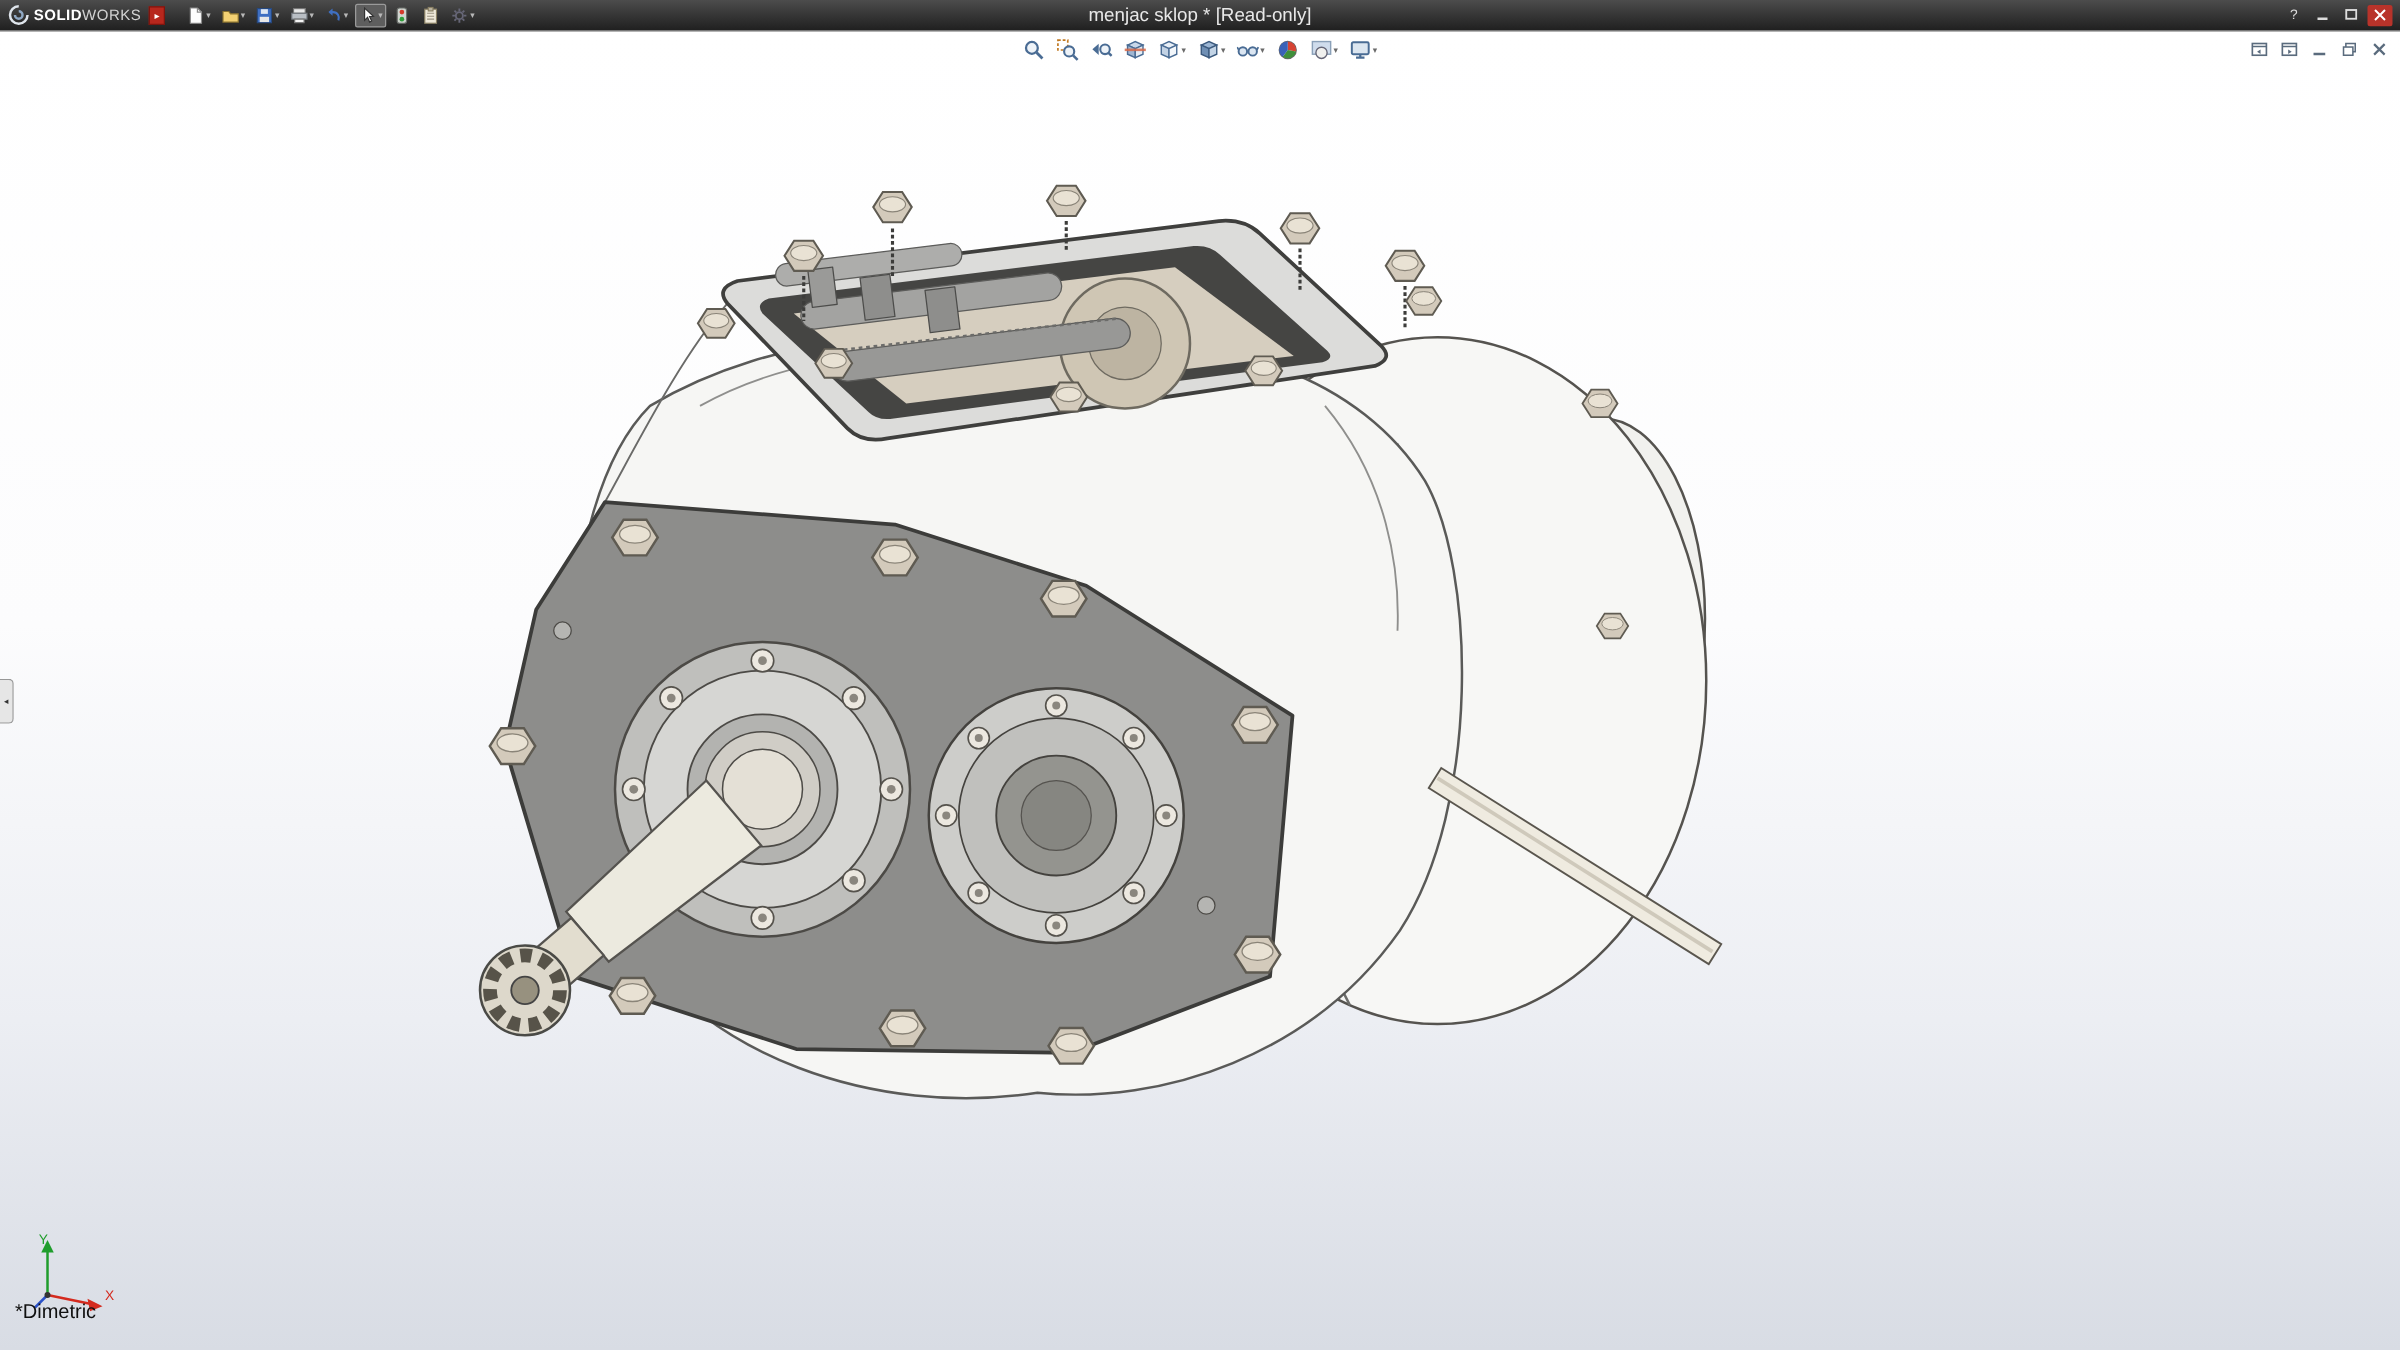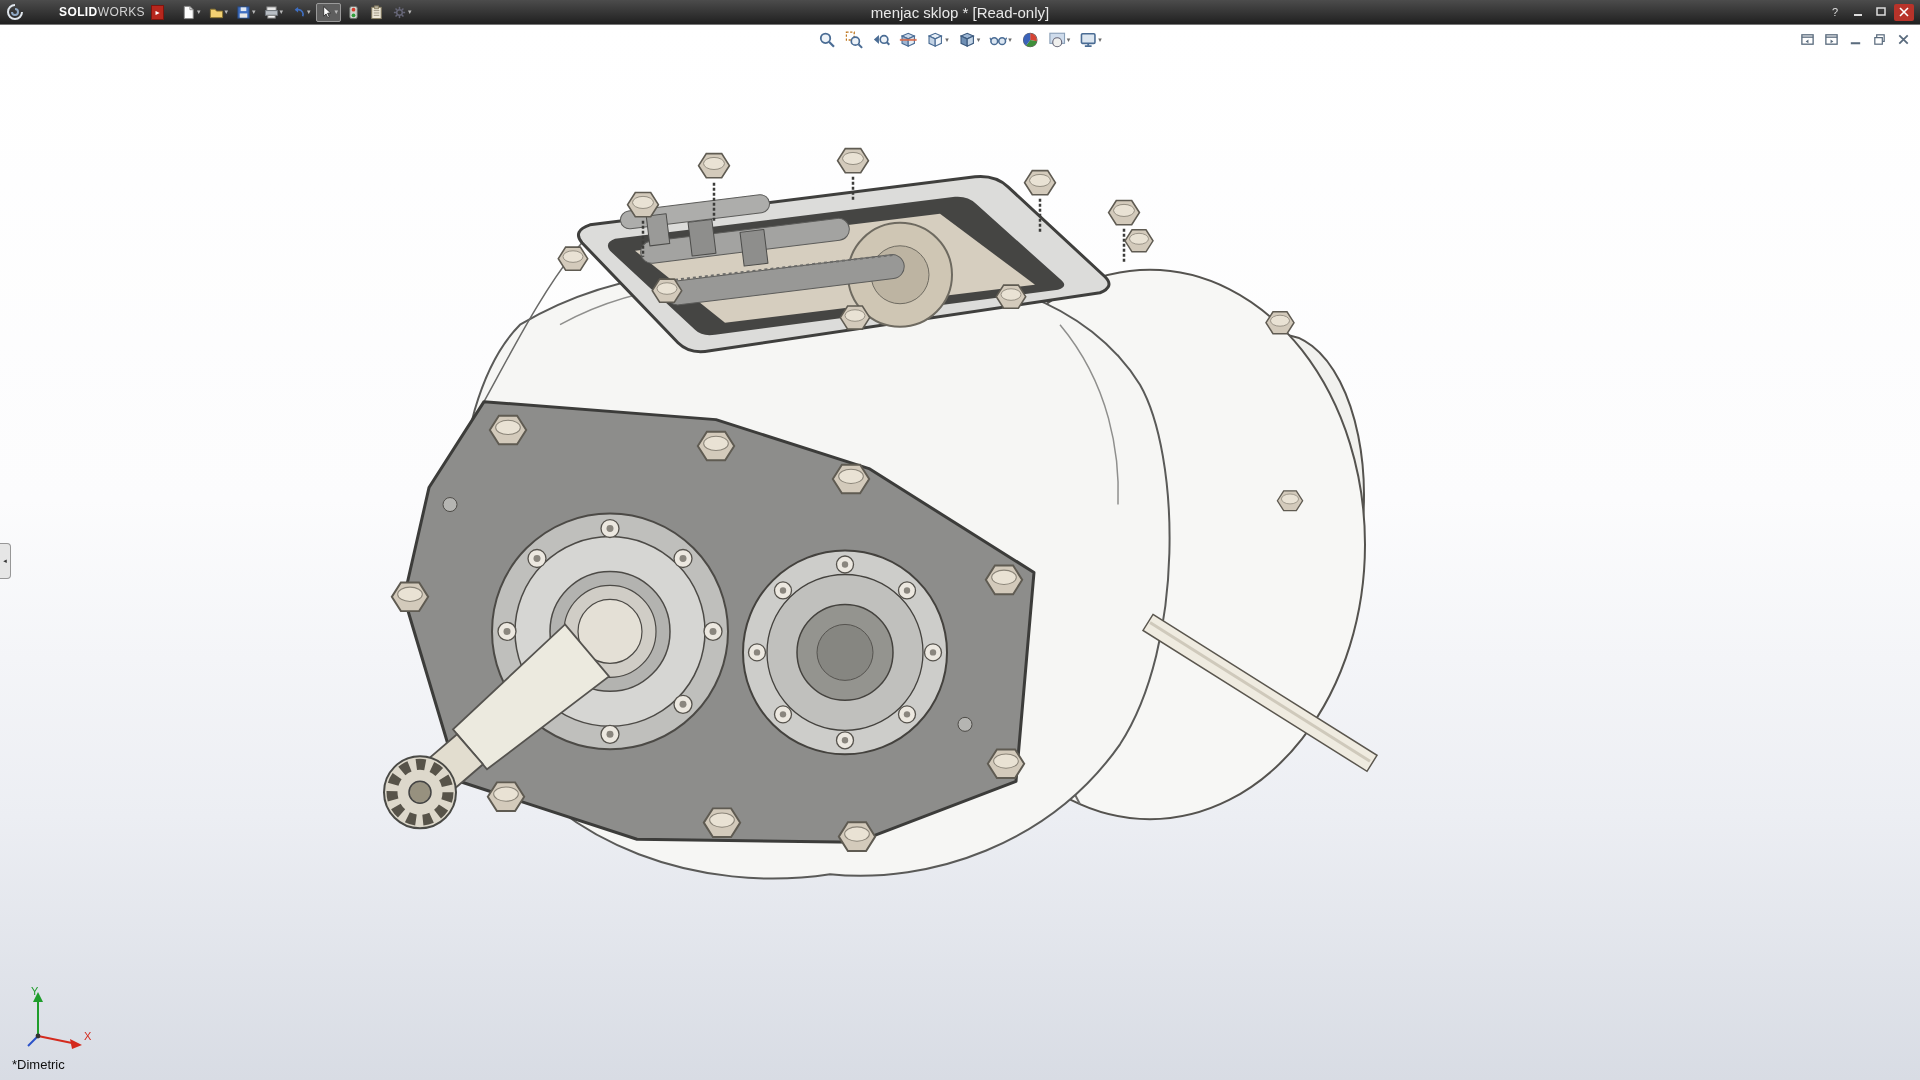--- a/index.html
+++ b/index.html
@@ -1,21 +1,21 @@
 <!DOCTYPE html>
 <html><head>
 <meta charset="utf-8">
 <style>
   html,body{margin:0;padding:0;}
   body{width:1920px;height:1080px;overflow:hidden;font-family:"Liberation Sans",sans-serif;background:#222;position:relative;}
   button{font-family:inherit;}
   
   .titlebar{position:absolute;top:0;left:0;right:0;height:24px;background:linear-gradient(#4c4c4c,#202020);display:flex;align-items:center;padding:0 6px;color:#eee;z-index:30;}
   .ds-logo{width:18px;height:18px;margin-right:3px;display:flex;align-items:center;}
-  .brand{display:flex;align-items:flex-end;margin-right:4px;margin-left:32px;}
+  .brand{display:flex;align-items:flex-end;margin-right:4px;}
   .brand-bold{font-weight:bold;font-size:12px;letter-spacing:.4px;color:#fff;}
   .brand-light{font-size:12px;letter-spacing:.4px;color:#d2d2d2;}
   .menu-expand{width:13px;height:15px;background:#b7271d;color:#fff;font-size:8px;line-height:13px;text-align:center;border:1px solid #7e150e;margin:0 14px 0 2px;padding:0;cursor:default;}
   .tb{display:flex;align-items:center;gap:2px;}
   .icon-btn{background:transparent;border:1px solid transparent;padding:1px 2px;display:flex;align-items:center;cursor:default;}
   .tb .ic{width:15px;height:15px;}
   .tb-btn.active{background:#5e5e5e;border:1px solid #9a9a9a;border-radius:2px;}
   .caret{font-size:7px;color:#b8b8b8;margin-left:1px;}
   .title-text{position:absolute;left:50%;transform:translateX(-50%);font-size:15px;color:#e8e8e8;white-space:nowrap;}
   .titlebar-controls{margin-left:auto;display:flex;align-items:center;gap:3px;}
@@ -26,21 +26,21 @@
   .model-svg{position:absolute;inset:0;width:100%;height:100%;}
   
   .hud{position:absolute;top:4px;left:50%;transform:translateX(-50%);display:flex;align-items:center;gap:3px;z-index:20;}
   .hud .ic{width:18px;height:18px;}
   .hud .caret{color:#6a6a6a;}
   
   .child-controls{position:absolute;top:5px;right:6px;display:flex;align-items:center;gap:3px;z-index:20;}
   .child-controls .ic{width:15px;height:15px;}
   
   .fm-tab{position:absolute;left:0;top:518px;width:10px;height:34px;background:#e6e6e6;border:1px solid #979797;border-left:none;border-radius:0 4px 4px 0;display:flex;align-items:center;justify-content:center;font-size:7px;color:#333;z-index:20;cursor:default;}
-  .view-label{position:absolute;left:12px;bottom:8px;font-size:13px;color:#101010;z-index:20;}
+  .view-label{position:absolute;left:12px;bottom:21px;font-size:16px;color:#101010;z-index:20;}
   .triad{position:absolute;left:16px;bottom:24px;z-index:20;}
   .hidden-defs{position:absolute;width:0;height:0;overflow:hidden;}
 </style>
 </head>
 <body>
 
 <svg class="hidden-defs" aria-hidden="true">
   <defs>
     <symbol id="sym-page" viewBox="0 0 16 16">
         <path d="M3.5 1.5h6l3.5 3.5v9.5H3.5z" fill="#fdfdfd" stroke="#8a8a8a"></path>

